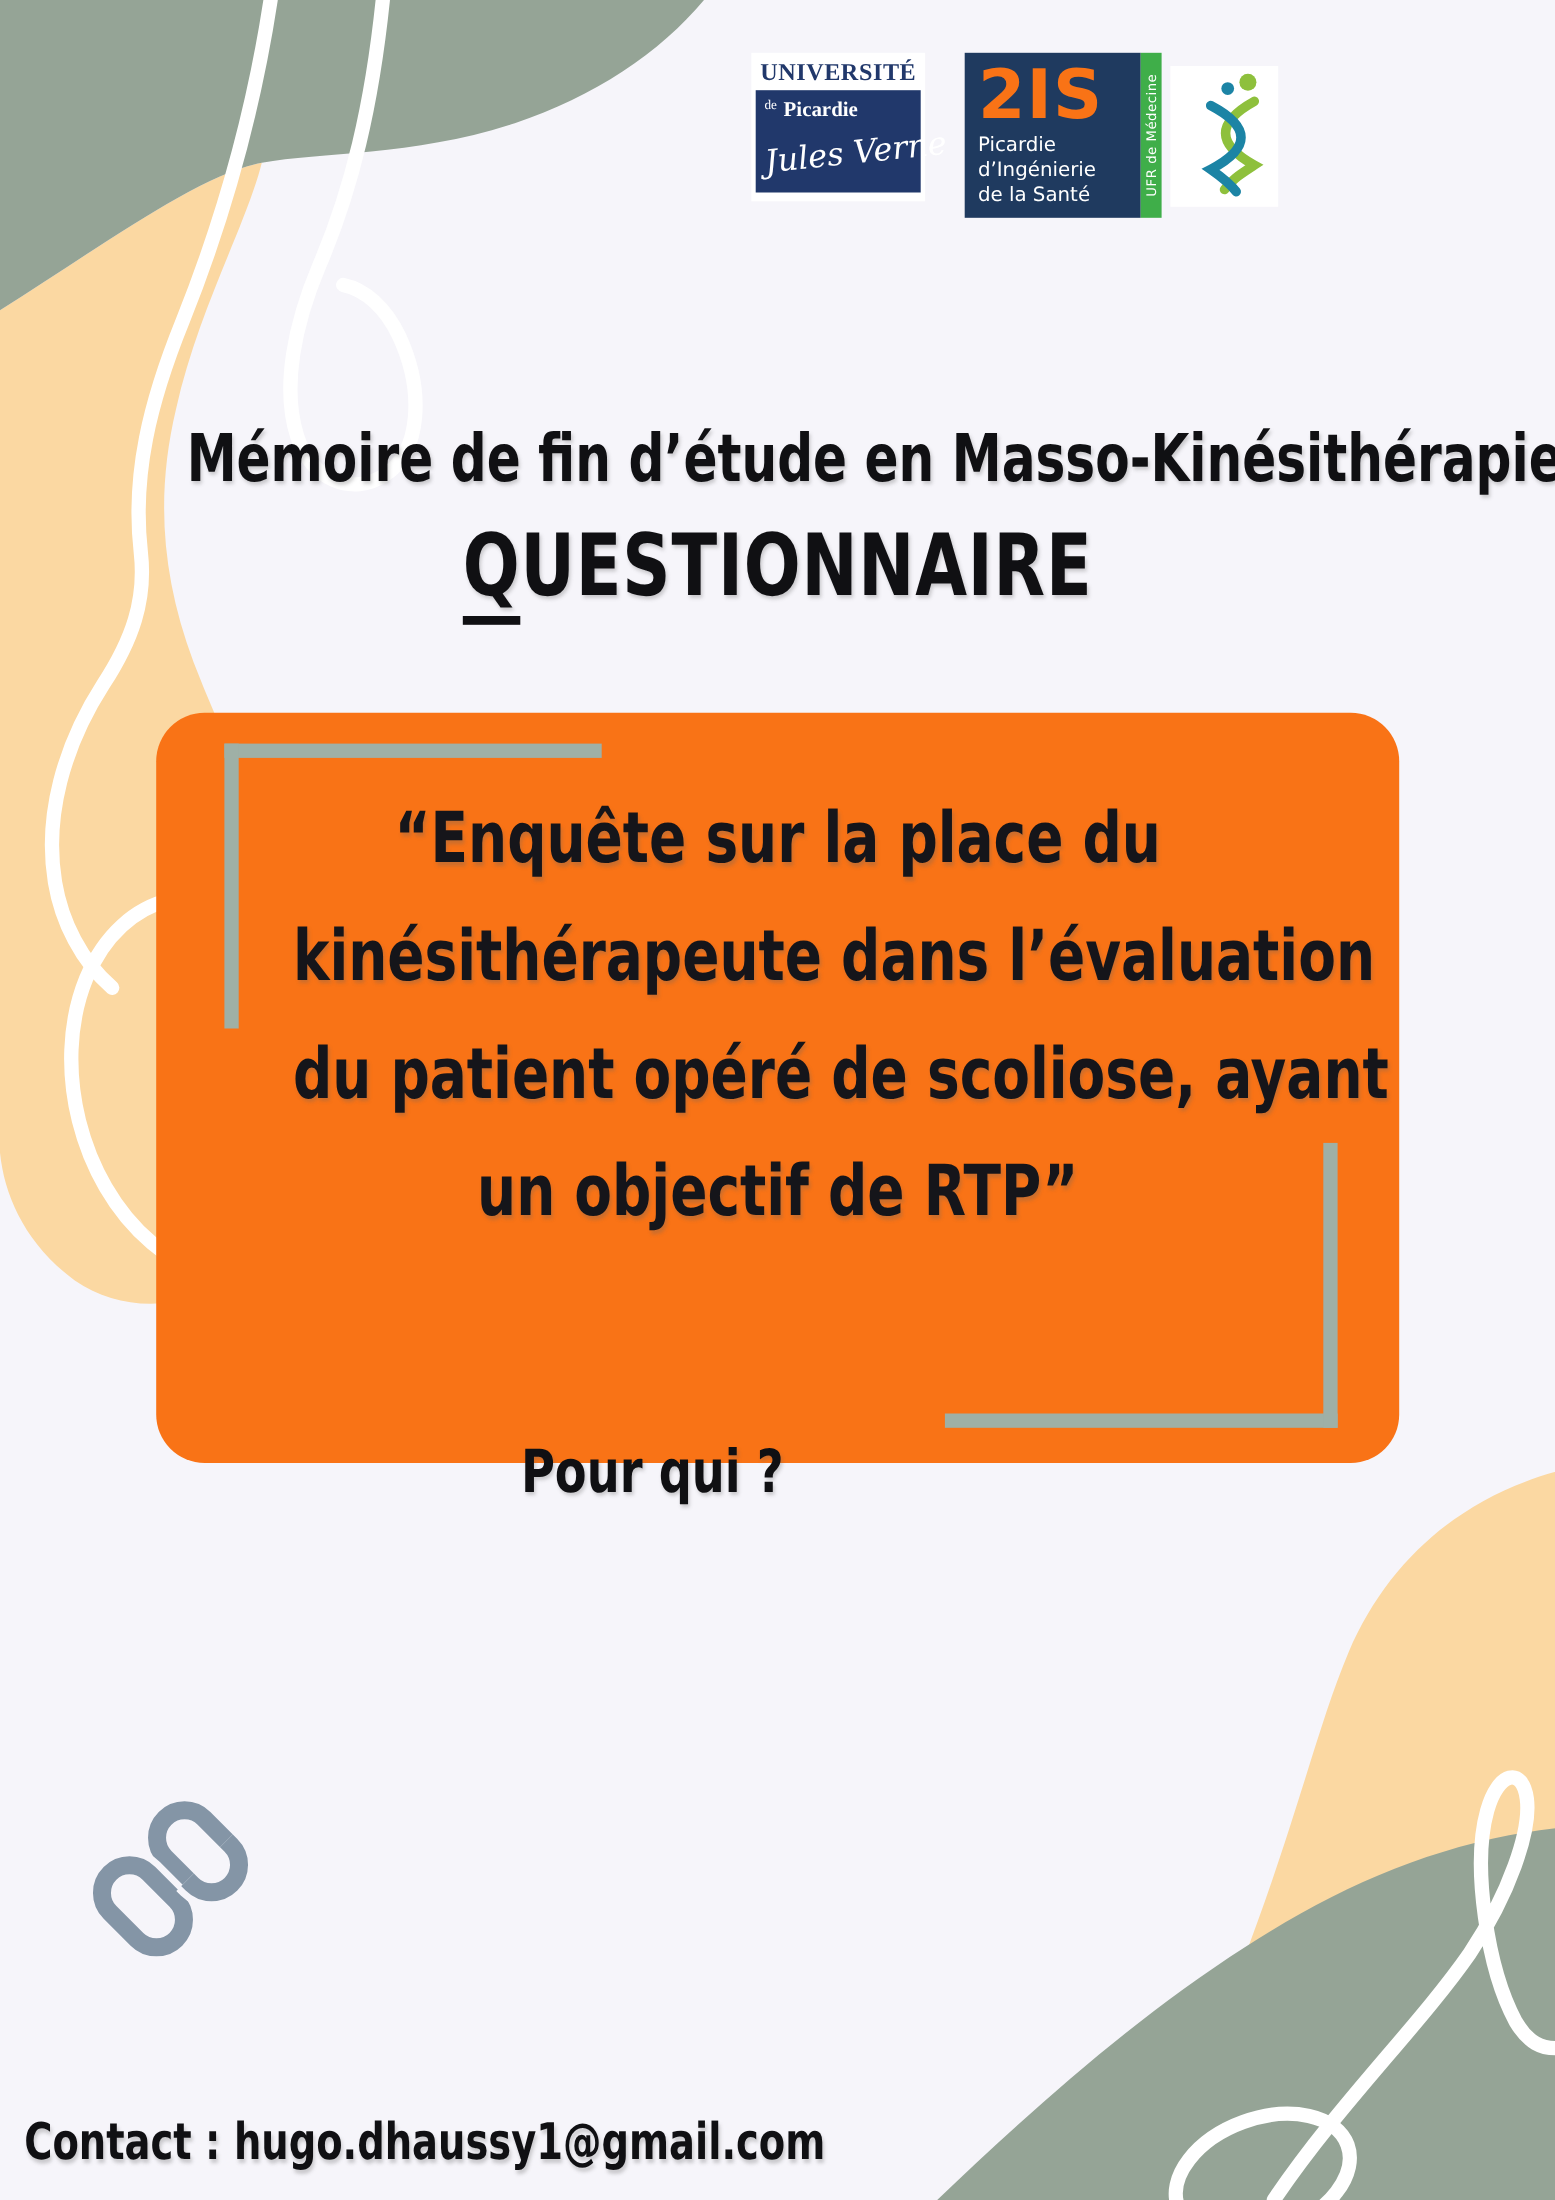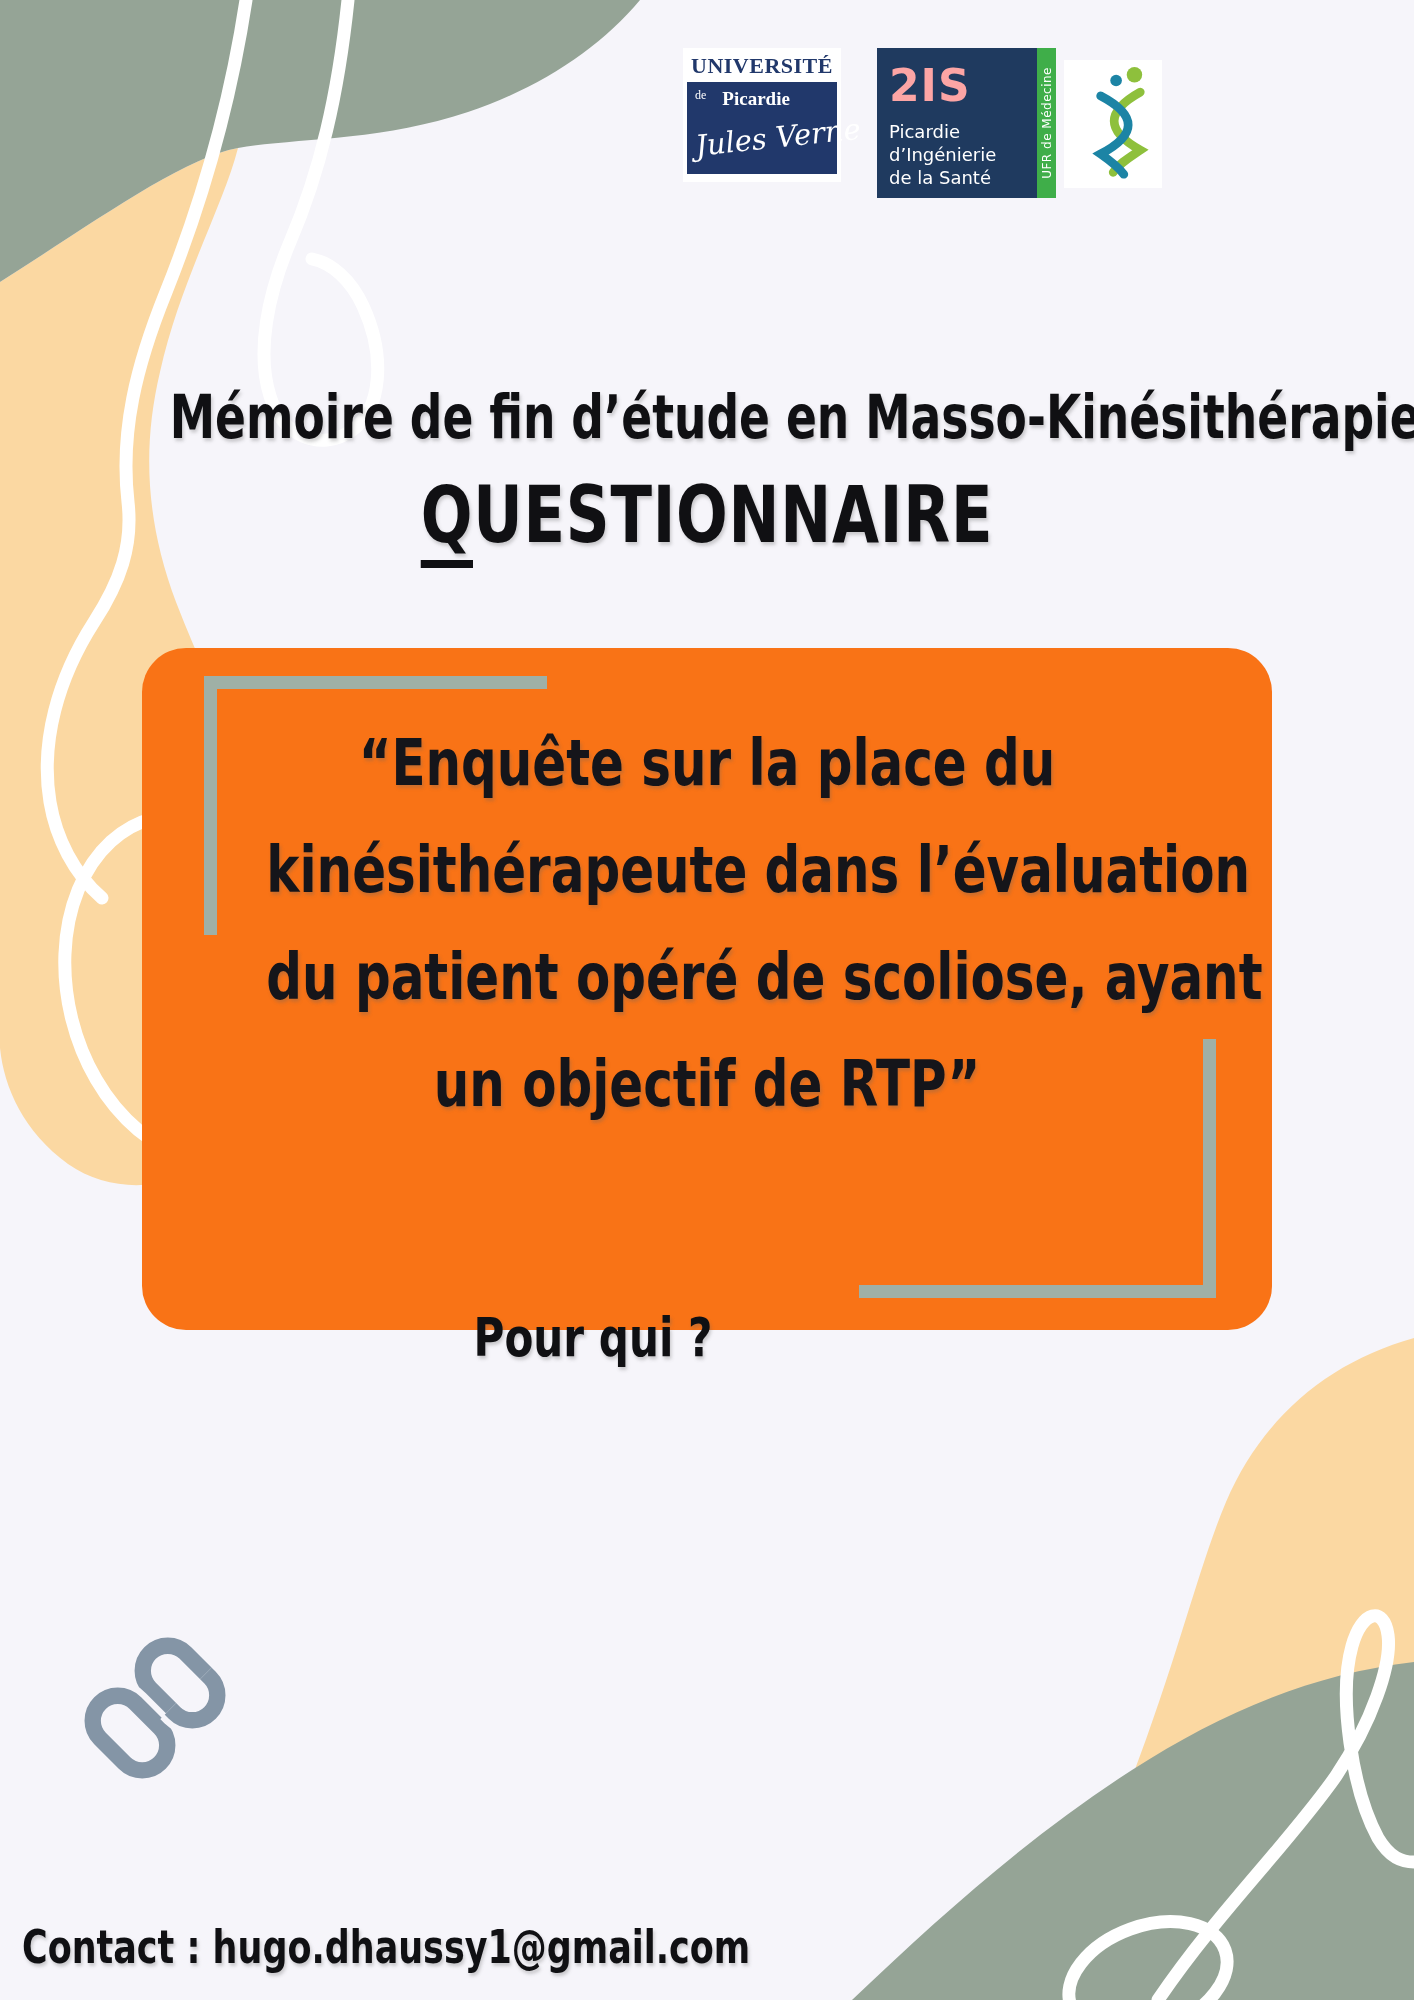--- a/index.html
+++ b/index.html
@@ -11,27 +11,27 @@
   }
   .decor{position:absolute;left:0;top:0;width:1414px;height:2000px;pointer-events:none;}
   .content{position:absolute;left:0;top:0;width:1414px;height:2000px;}
 
   
   .logos{position:absolute;left:683px;top:48px;display:flex;align-items:flex-start;}
   .logo-upjv{width:158px;background:#ffffff;padding:5px 4px 8px;box-sizing:border-box;}
   .upjv-name{color:#21386B;font-family:"Liberation Serif",serif;font-weight:bold;font-size:22px;text-align:center;letter-spacing:0.5px;}
   .upjv-navy{background:#21386B;margin-top:3px;padding:6px 8px 18px;}
   .upjv-sub{color:#fff;font-family:"Liberation Serif",serif;}
-  .upjv-sub .pre{font-size:12px;vertical-align:6px;margin-right:16px;}
+  .upjv-sub .pre{font-size:12px;vertical-align:6px;margin-right:6px;}
   .upjv-sub .nm{font-size:19px;font-weight:bold;}
   .upjv-script{color:#fff;font-family:"DejaVu Serif",serif;font-style:italic;font-size:29px;text-align:center;transform:rotate(-6deg);margin-top:12px;white-space:nowrap;}
 
   .logo-2is{display:flex;margin-left:36px;height:150px;}
   .iis-main{background:#1F3A5F;width:160px;padding:4px 0 0 12px;box-sizing:border-box;}
-  .iis-acronym{color:#fca5a5;font-size:44px;font-weight:bold;line-height:68px;letter-spacing:1px;}
+  .iis-acronym{color:#f97316;font-size:62px;font-weight:bold;line-height:68px;letter-spacing:1px;}
   .iis-line{color:#fff;font-size:18px;line-height:23px;}
   .iis-stripe{background:#3FAE49;width:19px;display:flex;align-items:center;justify-content:center;}
   .iis-stripe span{writing-mode:vertical-rl;transform:rotate(180deg);color:#fff;font-size:12px;letter-spacing:0.5px;white-space:nowrap;}
 
   .logo-chu{background:#ffffff;margin-left:8px;margin-top:12px;height:128px;display:flex;align-items:center;padding:0 10px 0 16px;box-sizing:border-box;}
   .chu-text{text-align:center;}
   .chu-acronym{color:#1C84A5;font-size:54px;font-weight:bold;line-height:50px;letter-spacing:-2px;}
   .chu-city{color:#1C84A5;font-size:25px;letter-spacing:4px;line-height:30px;}
   .chu-region{color:#1C84A5;font-size:25px;letter-spacing:1px;line-height:28px;}
   .chu-dna{width:66px;height:116px;margin-left:6px;}

